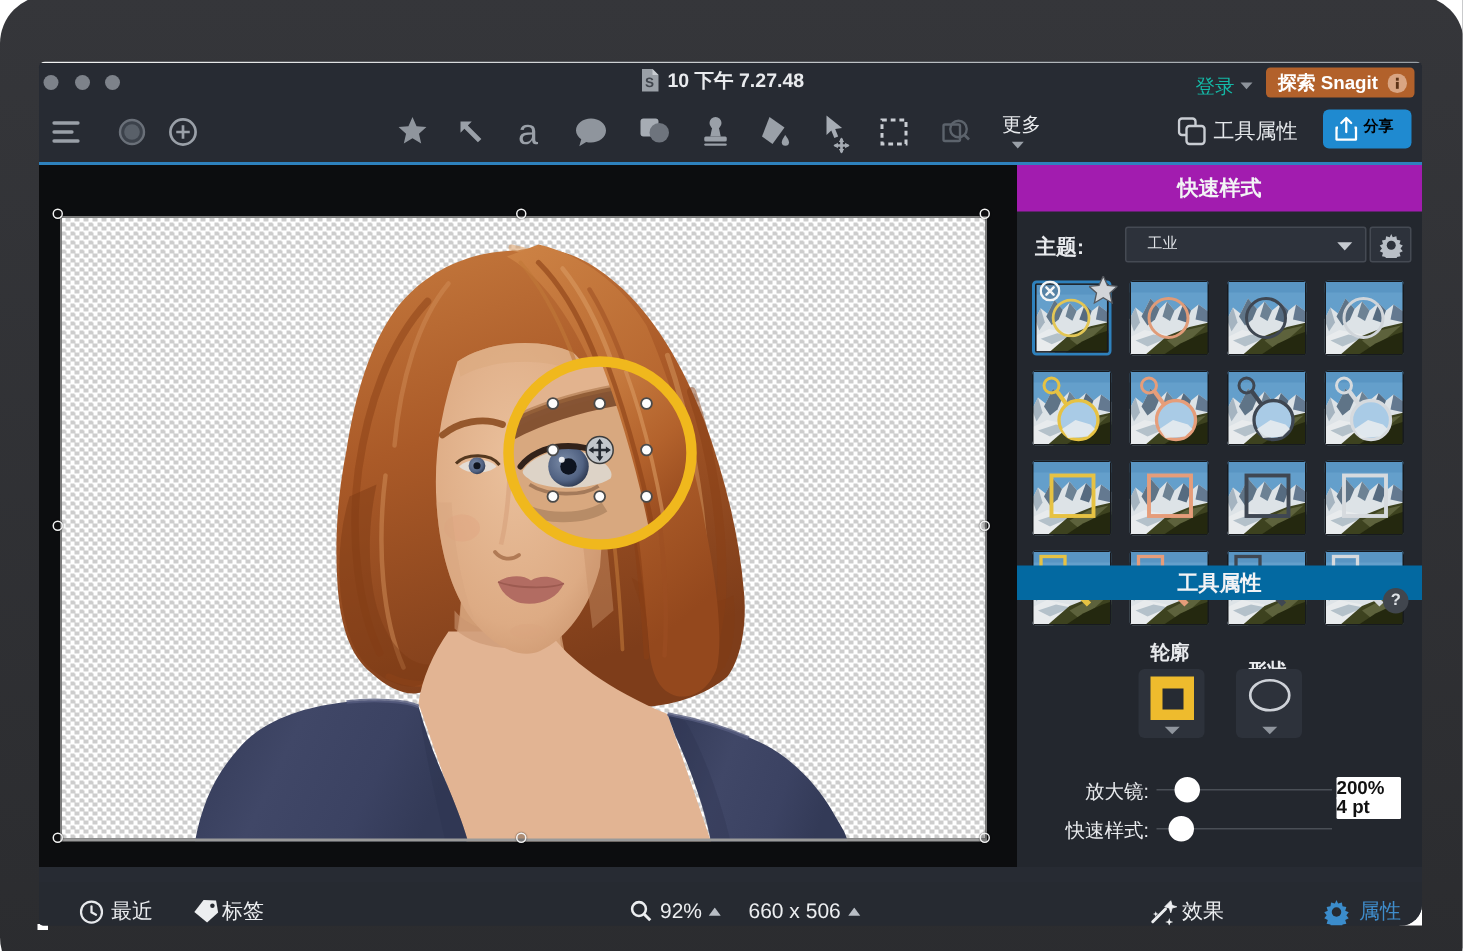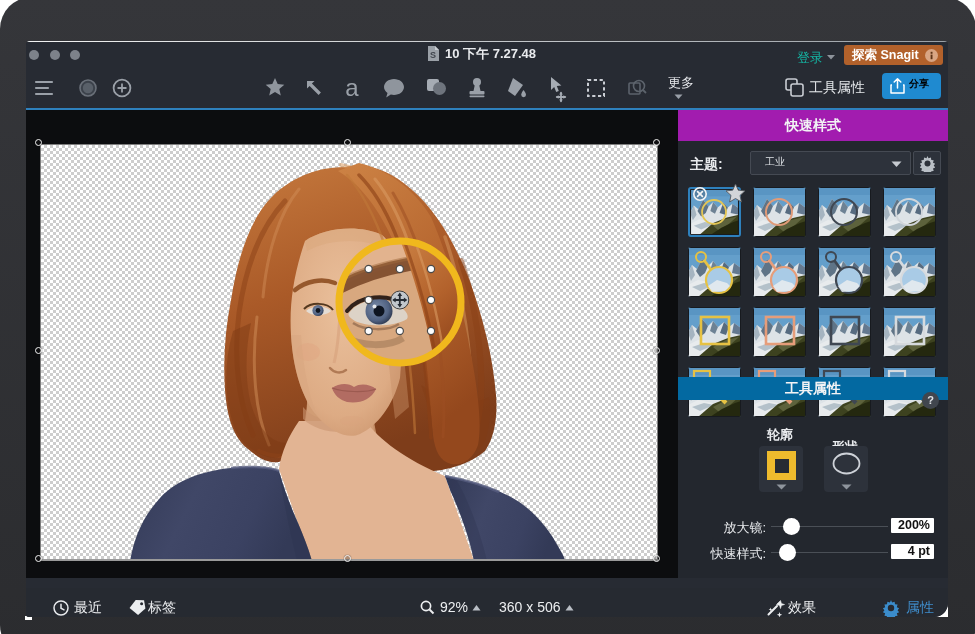--- a/index.html
+++ b/index.html
@@ -27,21 +27,21 @@
   .explore { position:absolute; left:818px; top:3px; width:99px; height:20px; background:#b2612b;
     border-radius:3px; color:#fff; font-size:12.5px; font-weight:bold; line-height:20px; text-align:left; }
   
   .ticon { position:absolute; top:25px; width:24px; height:42px; }
   
   .phead { position:absolute; left:0; width:270px; background:#a21caf; color:#f2f3f5;
     font-size:14px; font-weight:bold; text-align:center; }
   .thumb { position:absolute; width:53px; height:50px; border-radius:3px; overflow:hidden; }
   .swatch { position:absolute; width:44px; height:46px; background:#2d323b; border-radius:4px; }
   .valbox { position:absolute; width:43px; height:15px; background:#ffffff; border-radius:1px;
-    color:#111; font-size:12.5px; line-height:15px; text-align:right; padding-right:4px; font-weight:bold;}
+    color:#111; font-size:12.5px; line-height:15px; padding-right:4px; font-weight:bold;}
   .knob { position:absolute; width:17px; height:17px; border-radius:50%; background:#ffffff; }
   .track { position:absolute; height:1px; background:#4a4f56; }
   .plabel { position:absolute; color:#e8eaed; font-size:13px; }
   
   .checker { position:absolute; left:14px; top:34px; width:618px; height:416px;
     background:
       conic-gradient(#cdcdcd 25%, #ffffff 0 50%, #cdcdcd 0 75%, #ffffff 0);
     background-size:6px 6px; border:1px solid #7e7e7e; }
   .handle { position:absolute; width:7px; height:7px; border-radius:50%;
     border:1.6px solid #f2f2f2; background:rgba(20,20,20,0.25); box-shadow:0 0 1px #000; }
@@ -487,21 +487,21 @@
             <path d="M0.5 0.5 l5 5 5 -5 z" fill="#8f959d"></path>
           </svg>
         </div>
         <div class="plabel" style="left:18px; top:409px; width:70px; text-align:right;">放大镜:</div>
         <div class="track" style="left:93px; top:416px; width:117px;"></div>
         <div class="knob" style="left:105px; top:408px;"></div>
         <div class="valbox" style="left:213px; top:408px;">200%</div>
         <div class="plabel" style="left:18px; top:435px; width:70px; text-align:right;">快速样式:</div>
         <div class="track" style="left:93px; top:442px; width:117px;"></div>
         <div class="knob" style="left:101px; top:434px;"></div>
-        <div class="valbox" style="left:213px; top:434px;">4 pt</div>
+        <div class="valbox" style="left:213px; top:421px;">4 pt</div>
       </div>
     </div>
     <div class="statusbar" id="statusbar">
       <svg style="position:absolute;left:27px;top:12px;" width="16" height="16" viewBox="0 0 16 16">
         <circle cx="8" cy="8" r="7" fill="none" stroke="#e7e9ec" stroke-width="1.5"></circle>
         <path d="M8 4.2 v4 l3 1.6" fill="none" stroke="#e7e9ec" stroke-width="1.5" stroke-linecap="round"></path>
       </svg>
       <div class="sb-item" style="left:48px;">最近</div>
       <svg style="position:absolute;left:102px;top:11px;" width="19" height="17" viewBox="0 0 19 17">
         <path d="M8.2 1 L16.5 1.8 L17.3 10 L9.5 16 L1.5 8.5 z" fill="#eceef0" transform="rotate(-4 9 8)"></path>
@@ -509,21 +509,21 @@
       </svg>
       <div class="sb-item" style="left:122px;">标签</div>
       <svg style="position:absolute;left:394px;top:12px;" width="15" height="15" viewBox="0 0 15 15">
         <circle cx="6" cy="6" r="4.6" fill="none" stroke="#eceef0" stroke-width="1.7"></circle>
         <line x1="9.5" y1="9.5" x2="13.5" y2="13.5" stroke="#eceef0" stroke-width="2"></line>
       </svg>
       <div class="sb-item" style="left:414px;">92%</div>
       <svg style="position:absolute;left:446px;top:17px;" width="9" height="6" viewBox="0 0 9 6">
         <path d="M4.5 0 l4 5.5 h-8 z" fill="#b9bec5"></path>
       </svg>
-      <div class="sb-item" style="left:473px;">360 x 506</div>
+      <div class="sb-item" style="left:473px;">660 x 506</div>
       <svg style="position:absolute;left:539px;top:17px;" width="9" height="6" viewBox="0 0 9 6">
         <path d="M4.5 0 l4 5.5 h-8 z" fill="#b9bec5"></path>
       </svg>
       <svg style="position:absolute;left:740px;top:11px;" width="19" height="18" viewBox="0 0 19 18">
         <g stroke="#eceef0" stroke-width="2" stroke-linecap="round">
           <line x1="2.5" y1="15.5" x2="11" y2="7"></line>
         </g>
         <path d="M11.5 4.5 l1.6 1.6 M14.5 1.5 l.9 3.1 3.1 .9 -3.1 .9 -.9 3.1 -.9 -3.1 -3.1 -.9 z" fill="#eceef0" stroke="#eceef0" stroke-width="0.6"></path>
         <path d="M13.5 13 l.7 2 2 .7 -2 .7 -.7 2 -.7 -2 -2 -.7 2 -.7 z" fill="#eceef0"></path>
         <path d="M4.5 8.5 l.5 1.4 1.4 .5 -1.4 .5 -.5 1.4 -.5 -1.4 -1.4 -.5 1.4 -.5 z" fill="#eceef0"></path>

